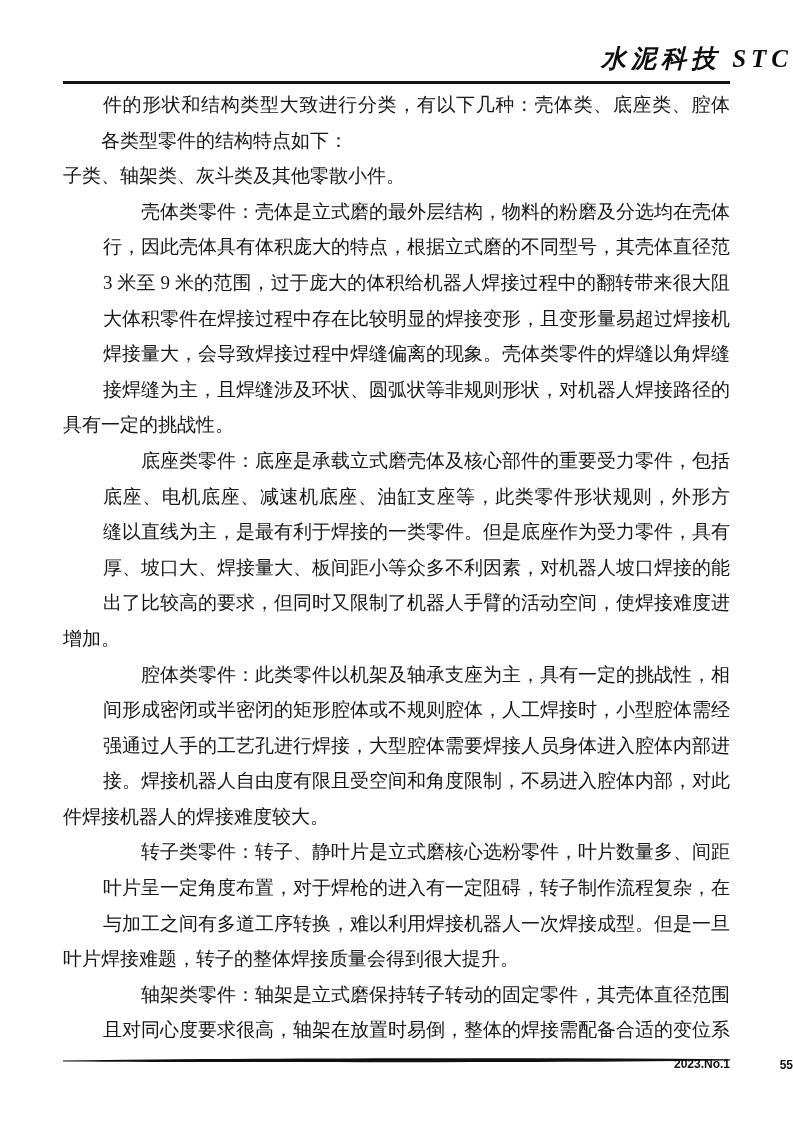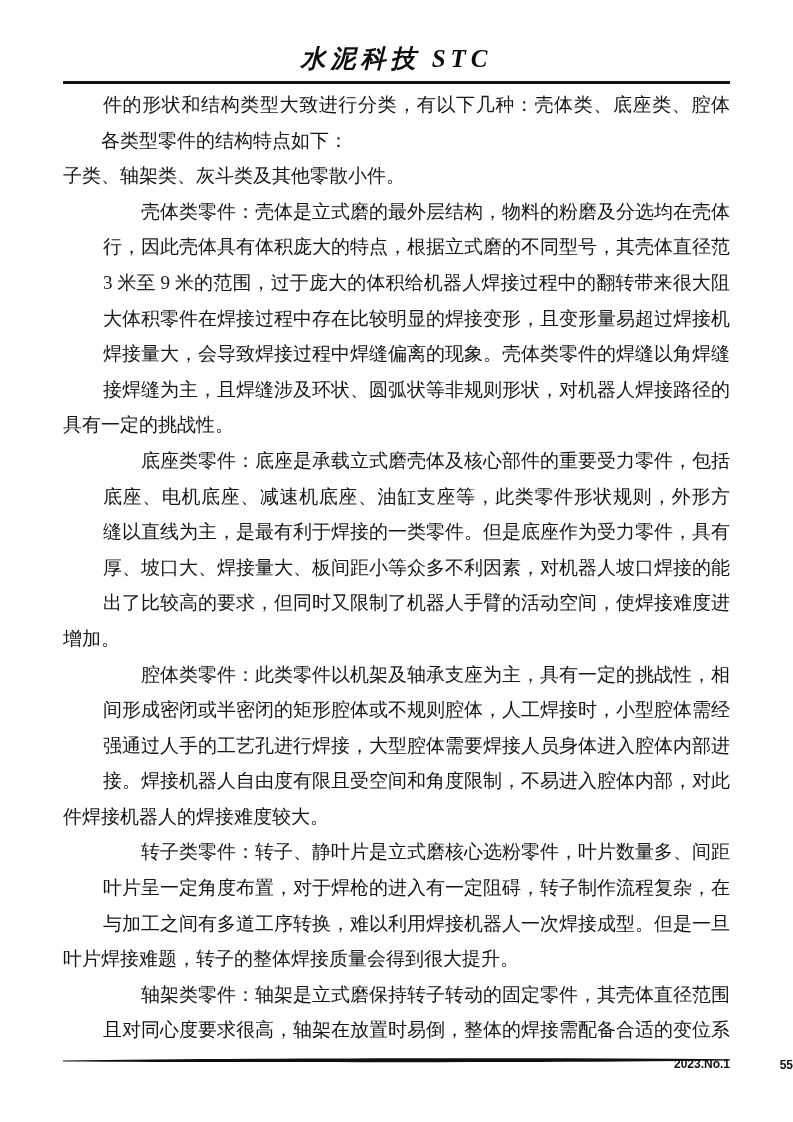--- a/index.html
+++ b/index.html
@@ -15,21 +15,21 @@
     background: #ffffff;
     overflow: hidden;
     font-family: "Liberation Serif", "DejaVu Serif", serif;
     color: #161616;
   }
   .journal-title {
     position: absolute;
     top: 42px;
     left: 0;
     right: 0;
-    text-align: center;
+    text-align: right;
     font-size: 25px;
     font-weight: bold;
     font-style: italic;
     letter-spacing: 5px;
     color: #0d0d0d;
     font-family: "Liberation Serif", "DejaVu Serif", serif;
   }
   .header-rule {
     position: absolute;
     top: 81px;

